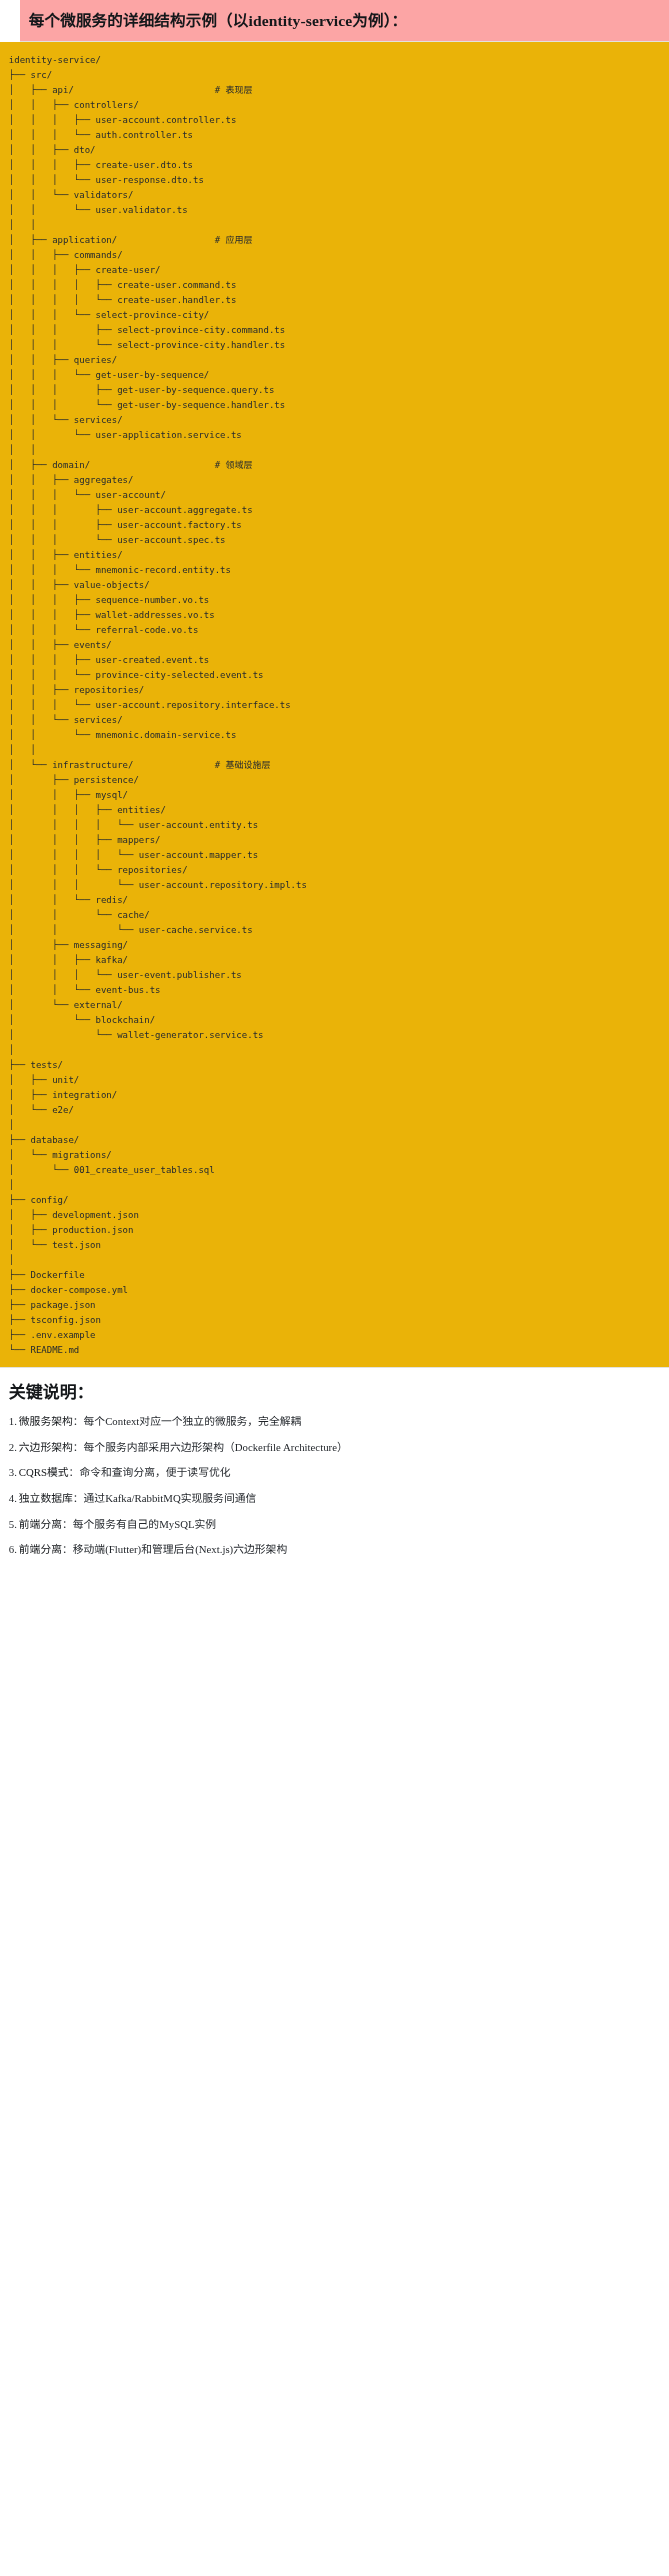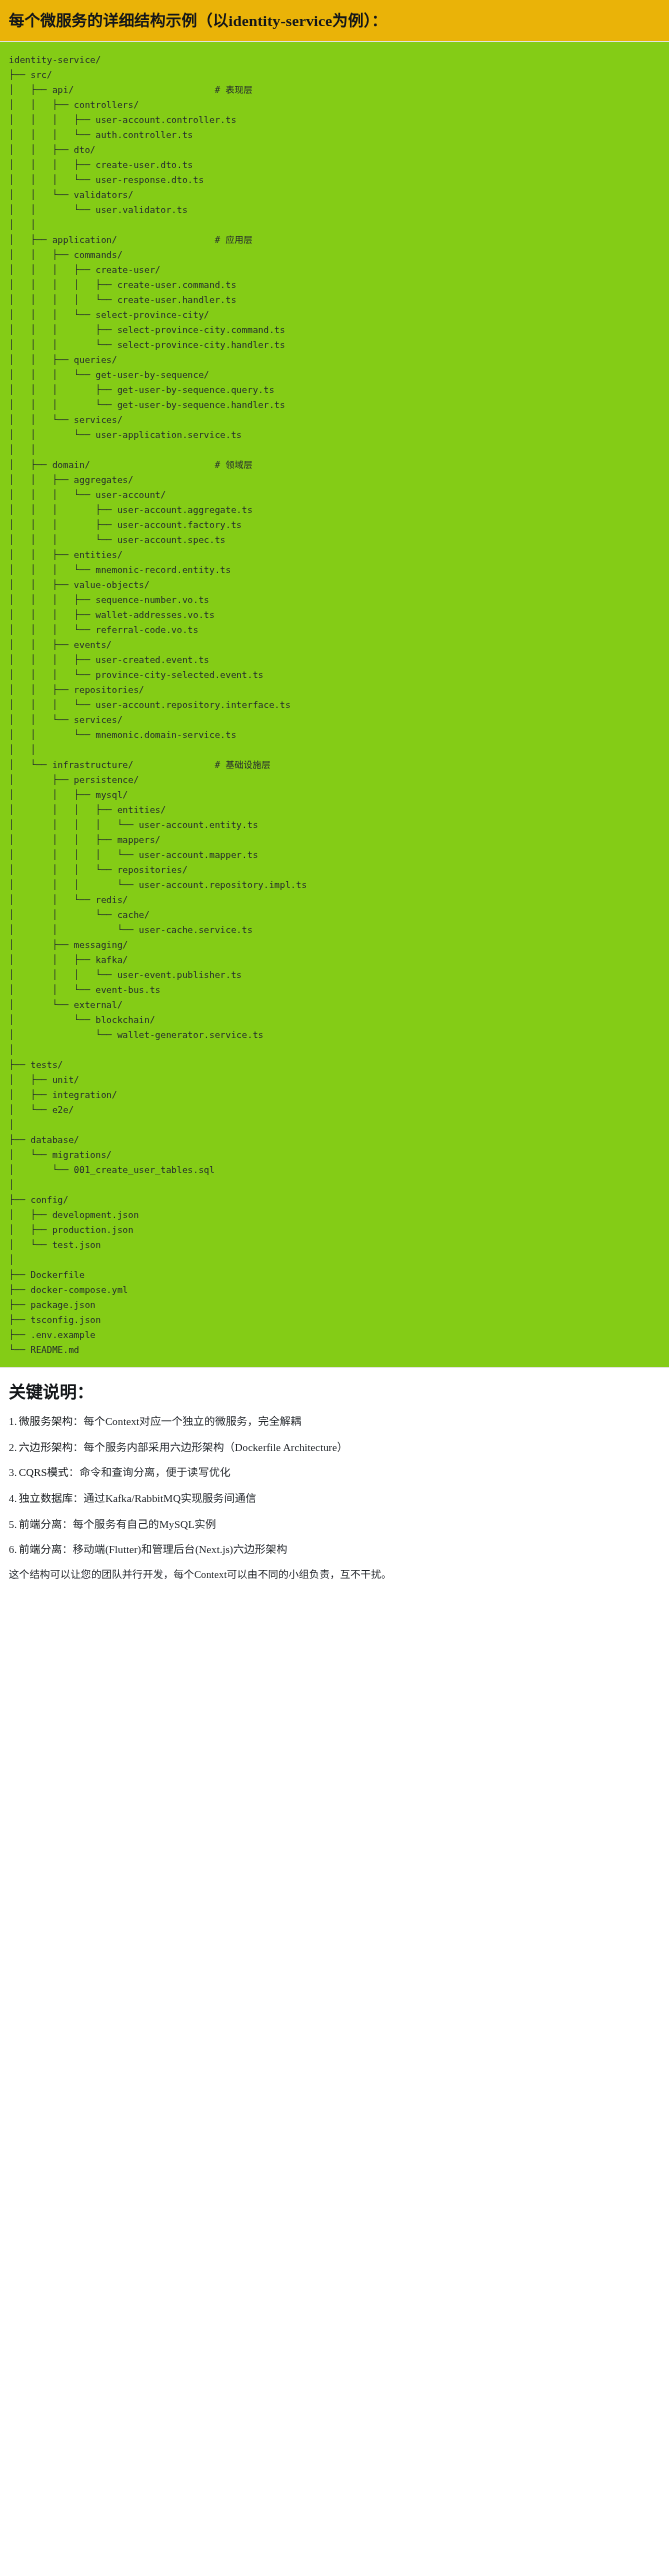--- a/index.html
+++ b/index.html
@@ -14,38 +14,39 @@
     -webkit-font-smoothing: antialiased;
   }
   .page {
     width: 669px;
     box-sizing: border-box;
     background: #ffffff;
   }
 
   
   .heading-band {
-    background: #eab308;
+    background: #fca5a5;
     border-bottom: 0.6px solid #e2e2dd;
     padding: 10px 8.8px 10px 8.8px;
     box-sizing: border-box;
+    margin-left: 20px;
   }
   .heading-title {
     font-family: "Liberation Serif", serif;
     font-weight: bold;
     font-size: 15.6px;
     line-height: 1.35;
     color: #14171a;
     margin: 0;
     letter-spacing: 0.1px;
   }
 
   
   .code-band {
-    background: #84cc16;
+    background: #eab308;
     padding: 11.3px 0 8.8px 0;
     box-sizing: border-box;
     border-bottom: 0.6px solid #e2e2dd;
   }
   pre.tree {
     margin: 0;
     padding: 0 8.8px;
     font-family: "DejaVu Sans Mono", "Liberation Mono", monospace;
     font-size: 9px;
     line-height: 15px;
@@ -214,17 +215,16 @@
 
     <ol class="notes-list">
       <li><span class="note-term">微服务架构</span><span class="note-sep">：</span><span class="note-desc">每个Context对应一个独立的微服务，完全解耦</span></li>
       <li><span class="note-term">六边形架构</span><span class="note-sep">：</span><span class="note-desc">每个服务内部采用六边形架构（Dockerfile Architecture）</span></li>
       <li><span class="note-term">CQRS模式</span><span class="note-sep">：</span><span class="note-desc">命令和查询分离，便于读写优化</span></li>
       <li><span class="note-term">独立数据库</span><span class="note-sep">：</span><span class="note-desc">通过Kafka/RabbitMQ实现服务间通信</span></li>
       <li><span class="note-term">前端分离</span><span class="note-sep">：</span><span class="note-desc">每个服务有自己的MySQL实例</span></li>
       <li><span class="note-term">前端分离</span><span class="note-sep">：</span><span class="note-desc">移动端(Flutter)和管理后台(Next.js)六边形架构</span></li>
     </ol>
 
-    <p class="closing-para">这个结构可以让您的团队并行开发，每个Context可以由不同的小组负责，互不干扰。</p>
   </div>
 
 </div>
 
 
 </body></html>

